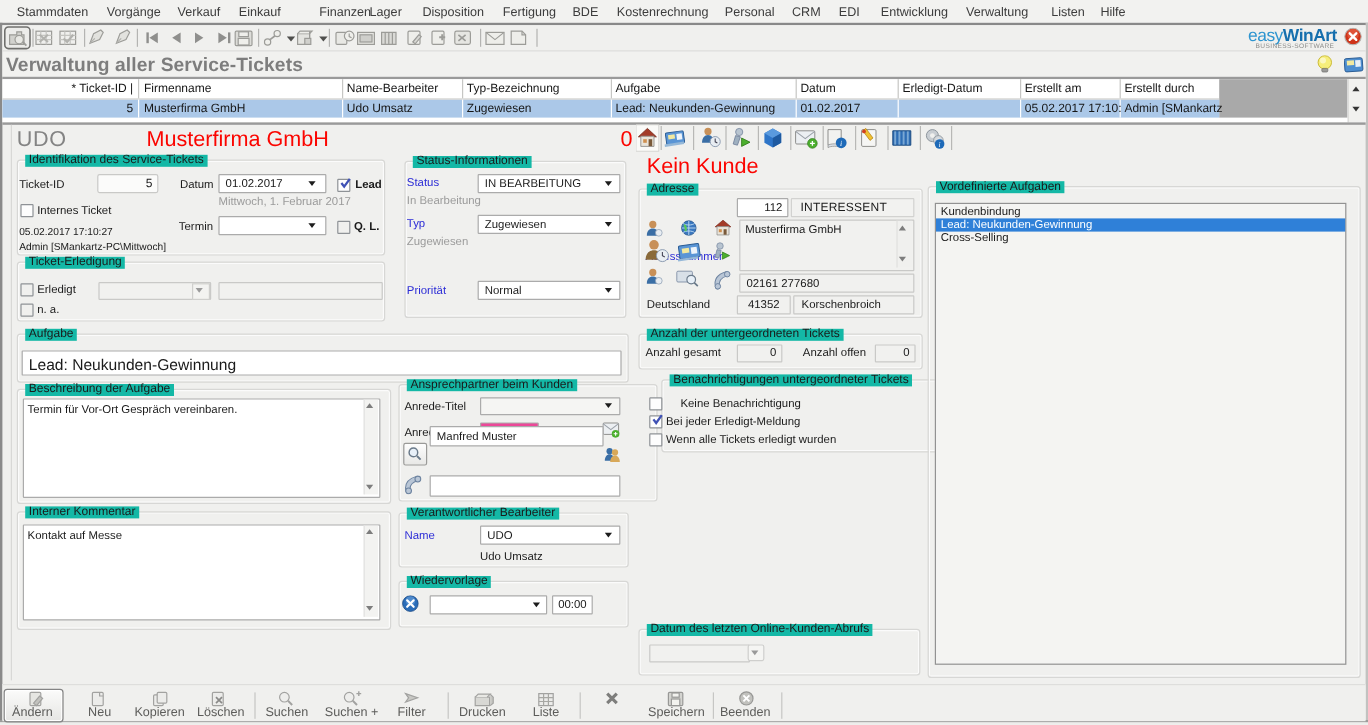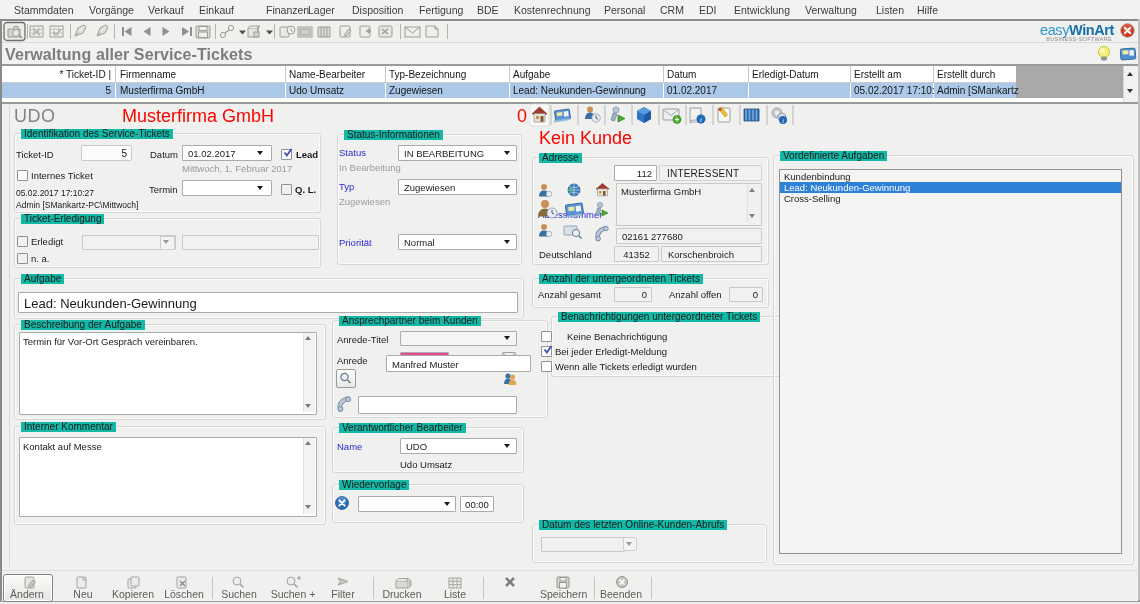--- a/index.html
+++ b/index.html
@@ -366,21 +366,21 @@
 <rect x="0.5" y="1.5" width="13" height="9.5" rx="1" fill="#eceff2" stroke="#8a8a88" stroke-width="0.8"></rect>
 <path d="M0.5 2l6.5 5 6.5-5" fill="none" stroke="#9aa0a8" stroke-width="0.9"></path>
 <circle cx="11" cy="10.5" r="3.2" fill="#4caf2e"></circle>
     <path d="M9.4 10.5h3.2m-1.6-1.6v3.2" stroke="#fff" stroke-width="0.9"></path>
 </svg>
 <div class="ab" style="left:336px;top:369px;width:18px;height:17px;background:linear-gradient(#fdfdfd,#e8e8e6);border:1px solid #9a9a98;border-radius:2px;"></div>
 <svg class="ab" style="left:339px;top:372px;" width="13" height="13" viewBox="0 0 13 13">
     <circle cx="5.5" cy="5" r="3.6" fill="#e8f0f8" stroke="#6a7a8a" stroke-width="1.2"></circle>
     <path d="M8.5 8l3 3" stroke="#6a7a8a" stroke-width="1.6"></path>
   </svg>
-<div class="txt" style="left:358px;top:355px;width:143px;height:15px;margin-left:28px;">
+<div class="txt" style="left:358px;top:355px;width:143px;height:15px;">
     <div style="position:absolute;left:5px;top:3px;">Manfred Muster</div>
   </div>
 <svg class="ab" style="left:503px;top:372px;" width="14" height="14" viewBox="0 0 14 14">
 <circle cx="5" cy="4" r="2.6" fill="#3a6ea5"></circle>
     <path d="M1 12c0-3.5 1.8-5.5 4-5.5s4 2 4 5.5z" fill="#3a6ea5"></path>
 <circle cx="9.5" cy="5" r="2.6" fill="#d8a858"></circle>
     <path d="M5.5 13c0-3.5 1.8-5.5 4-5.5s4 2 4 5.5z" fill="#d8a858"></path>
 </svg>
 <svg class="ab" style="left:337px;top:396px;" width="15" height="16" viewBox="0 0 15 16">
 <path d="M3.2 13.5Q1.2 5.5 10.5 2.8" fill="none" stroke="#6e84a0" stroke-width="4.6" stroke-linecap="round"></path>

